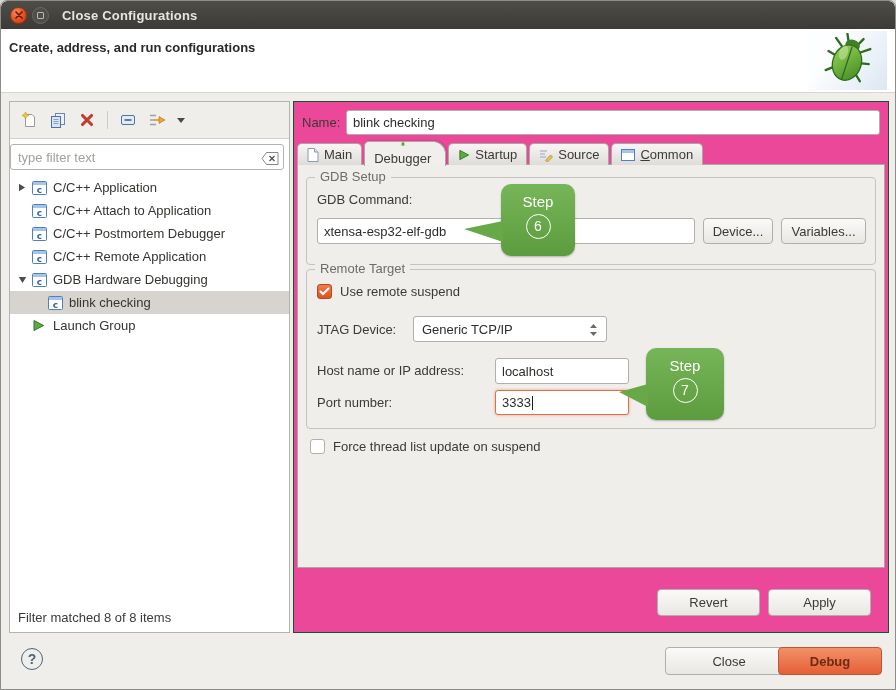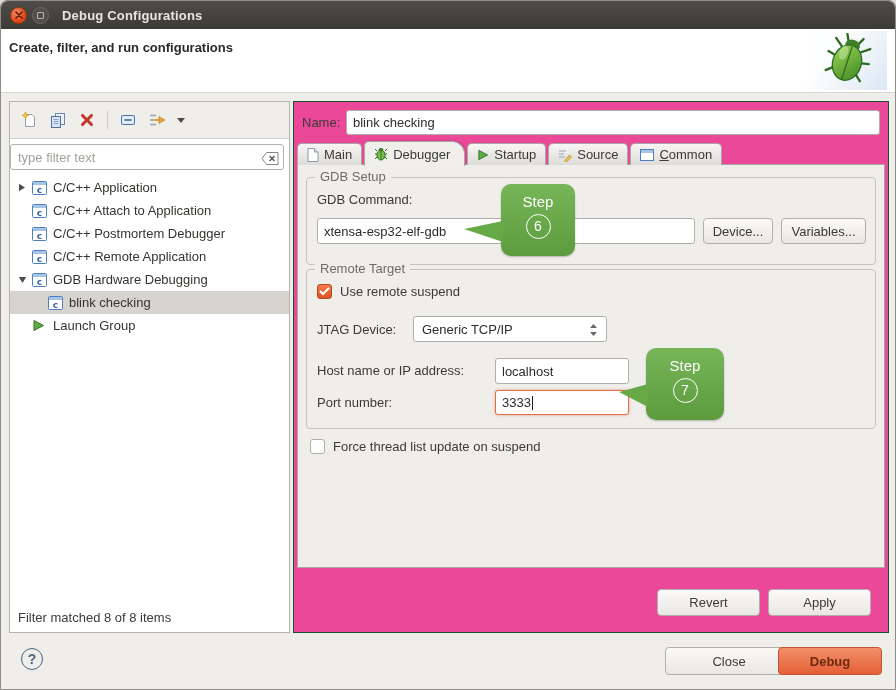--- a/index.html
+++ b/index.html
@@ -49,21 +49,21 @@
   
   .name-label { position:absolute; left:8px; top:13px; font-size:13px; color:#3B3A37; }
   .name-input { position:absolute; left:52px; right:8px; top:8px; height:25px; border:1px solid #B1AFAB; border-radius:3px;
     padding:0 6px; font-family:"Liberation Sans",sans-serif; font-size:13px; color:#2E2D2A; background:#fff; }
   
   .tabs { position:absolute; left:3px; top:38px; height:25px; display:flex; align-items:flex-end; z-index:3; }
   .tab { height:22px; display:flex; align-items:center; gap:5px; padding:0 9px;
     background:linear-gradient(#F7F6F4,#DEDCD8); border:1px solid #A9A7A3; border-bottom:none;
     border-radius:5px 5px 0 0; margin-right:2px; font-size:13px; color:#3B3A37; }
   .tab.active { height:25px; background:#F0EFEC; border-radius:5px 13px 0 0; padding:0 14px 0 9px;
-    box-shadow:1px -1px 2px rgba(0,0,0,.10); margin-bottom:-1px; }
+    box-shadow:1px -1px 2px rgba(0,0,0,.10); margin-bottom:-1px;flex-direction:column; }
   .fl-underline { display:inline-block; }
   .fl-underline::first-letter { text-decoration:underline; }
   .tab-body { position:absolute; left:3px; right:3px; top:62px; height:404px; border:1px solid #A9A7A3; background:#EFEEEB; }
   
   .group { position:absolute; left:8px; right:8px; border:1px solid #C5C3BF; border-radius:4px; }
   .group-title { position:absolute; top:-9px; left:8px; background:#EFEEEB; padding:0 5px; font-size:13px; color:#6E6C68; }
   .g1 { top:12px; height:88px;padding-left:16px; }
   .g2 { top:104px; height:160px; }
   .fld-label { position:absolute; font-size:13px; color:#3B3A37; }
   .txt { position:absolute; border:1px solid #B1AFAB; border-radius:3px; background:#fff; font-family:"Liberation Sans",sans-serif;
@@ -116,25 +116,25 @@
 
   <div class="titlebar">
     <div class="tb-btn tb-close">
       <svg width="8" height="8" viewBox="0 0 8 8">
           <path d="M1 1 L7 7 M7 1 L1 7" stroke="#6E1C00" stroke-width="1.7" stroke-linecap="round"></path>
         </svg>
     </div>
     <div class="tb-btn tb-max">
         <span class="sq"></span>
       </div>
-    <span class="tb-title">Debug Configurations</span>
+    <span class="tb-title">Close Configurations</span>
   </div>
 
   <div class="header">
-    <div class="header-title">Create, filter, and run configurations</div>
+    <div class="header-title">Create, address, and run configurations</div>
     <div class="bug-box">
       <svg width="50" height="55" viewBox="0 0 46 52">
         <defs>
             <linearGradient id="bgrad" x1="0" y1="0" x2="1" y2="1">
               <stop offset="0" stop-color="#9ED45B"></stop>
               <stop offset="1" stop-color="#3E8A1F"></stop>
             </linearGradient>
           </defs>
         <g transform="rotate(18 23 28)">
           <g stroke="#2E6B1E" stroke-width="2.2" fill="none" stroke-linecap="round">

